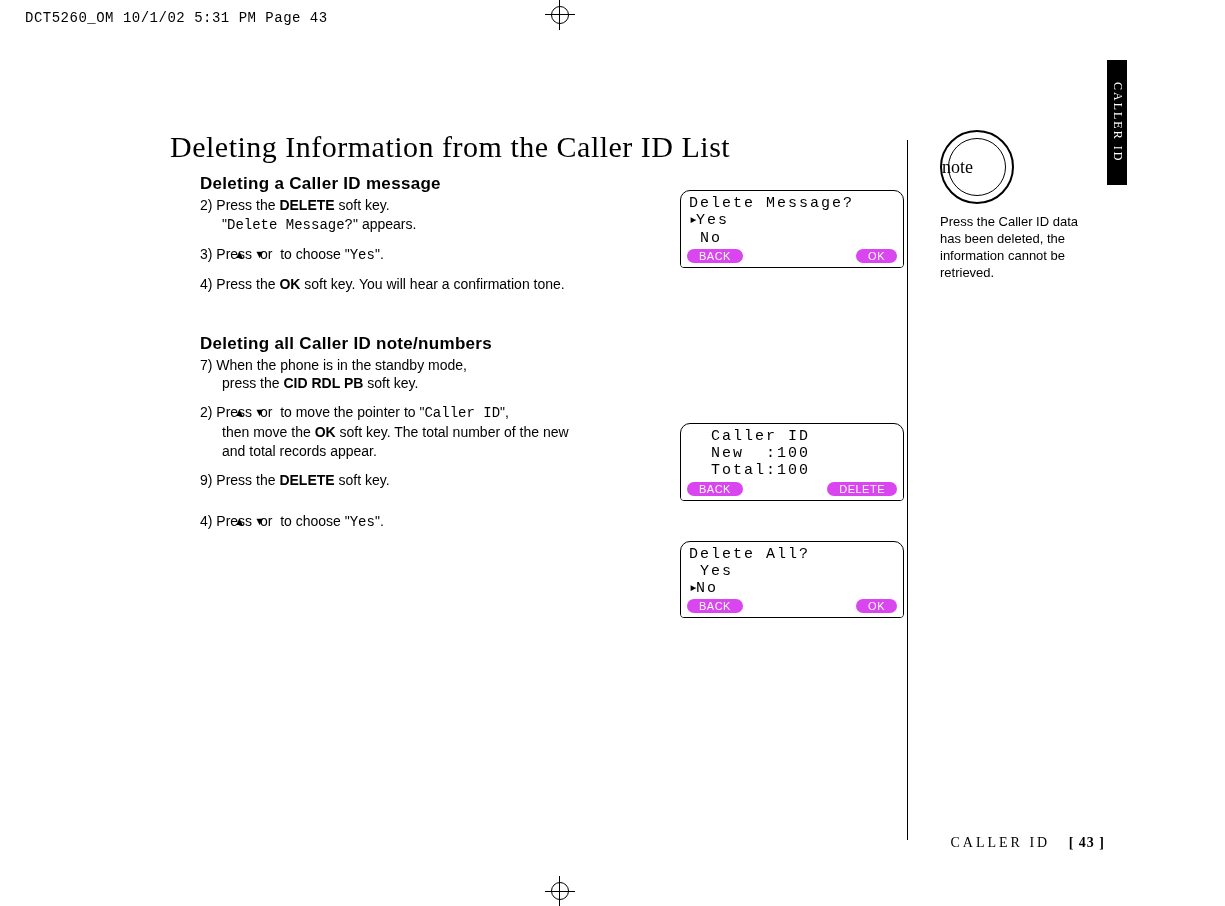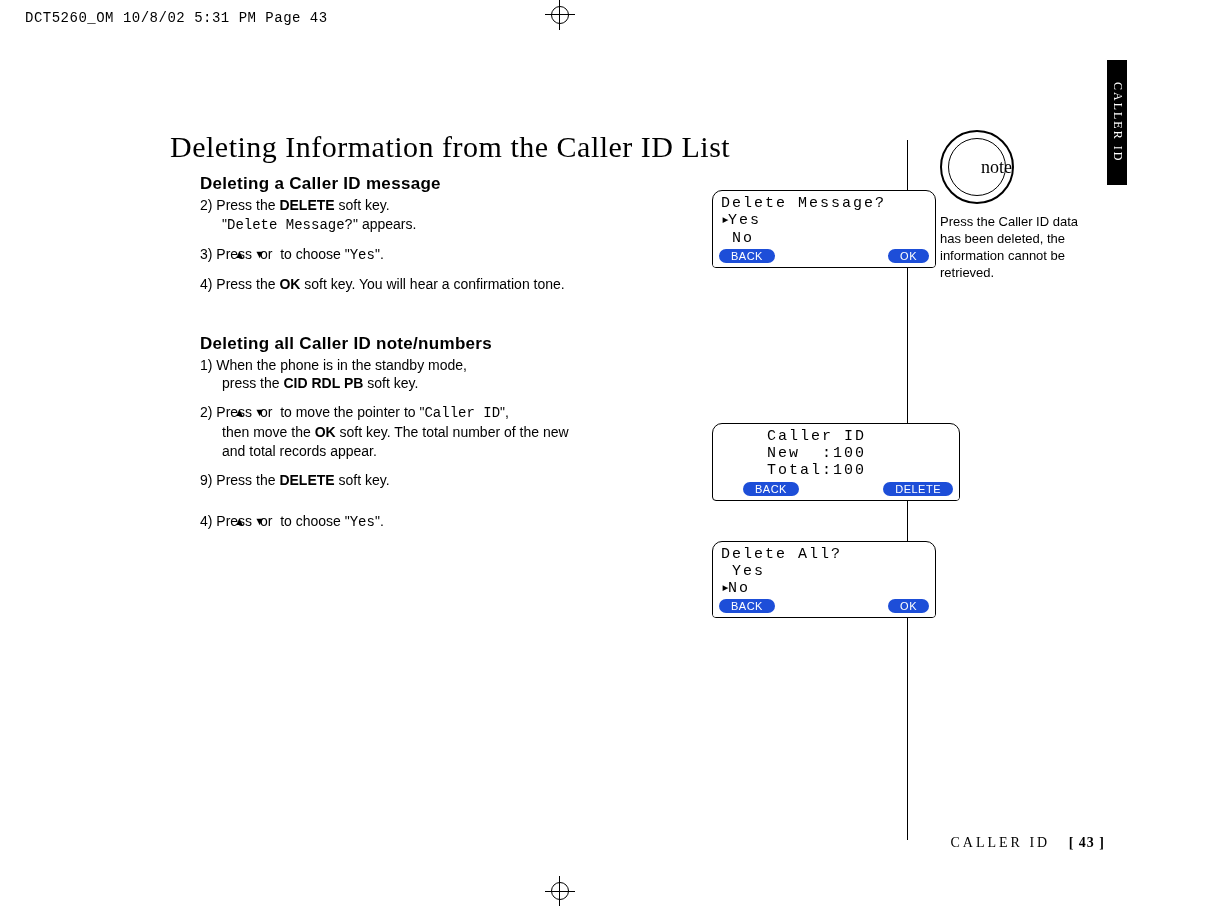--- a/index.html
+++ b/index.html
@@ -114,57 +114,56 @@
     top: 60px;
     width: 225px;
   }
   .lcd {
     width: 222px;
     border: 1.5px solid #000;
     border-radius: 10px 10px 4px 4px;
     margin-bottom: 40px;
     overflow: hidden;
     background:#fff;
-    margin-left:32px;
   }
   .lcd .screen {
     padding: 4px 8px 2px 8px;
     font-family: "Courier New", monospace;
     font-size: 15px;
     letter-spacing: 2px;
     line-height: 1.15;
     white-space: pre;
   }
   .lcd .softrow {
     display:flex;
     justify-content: space-between;
     background:#fff;
     padding: 0 6px 4px 6px;
   }
   .lcd .softkey {
-    background:#1d4ed8;
+    background:#d946ef;
     color:#fff;
     font-family: Arial, sans-serif;
     font-size: 11px;
     padding: 1px 12px;
     border-radius: 9px;
     letter-spacing: 0.5px;
   }
-  .lcd.fig2 { margin-top: 155px; padding-left: 24px; }
+  .lcd.fig2 { margin-top: 155px; }
   .lcd.fig3 { margin-top: 10px; }
   .ptr { letter-spacing: 0; margin-right:-2px;}
 
   
   .note-bubble {
     width: 70px; height: 70px;
     border: 2px solid #000;
     border-radius: 50%;
     position: relative;
     margin: 0 0 10px 0;
-    display:flex; align-items:center; justify-content:flex-end;
+    display:flex; align-items:center; justify-content:flex-start;
   }
   .note-bubble::before {
     content:"";
     position:absolute; inset:6px;
     border:1px solid #000; border-radius:50%;
   }
   .note-bubble span {
     font-family: Georgia, serif;
     font-size: 18px;
   }
@@ -215,21 +214,21 @@
     left: 907px;
     top: 140px;
     width: 1px;
     height: 700px;
     background: #000;
   }
 </style>
 </head>
 <body>
 
-<div class="slug">DCT5260_OM  10/8/02  5:31 PM  Page 43</div>
+<div class="slug">DCT5260_OM  10/1/02  5:31 PM  Page 43</div>
 
 <div class="crop-top">
     <div class="circ"></div>
   </div>
 <div class="crop-bottom">
     <div class="circ"></div>
   </div>
 
 <div class="edge-tab">CALLER ID</div>
 <div class="rule"></div>
@@ -241,21 +240,21 @@
     <div class="body-col">
       <h2>Deleting a Caller ID message</h2>
       <ol>
         <li><span>2) Press the </span><span class="b">DELETE</span><span> soft key.</span><br><span>"</span><span class="lcd-inline">Delete Message?</span><span>" appears.</span></li>
         <li><span>3) Press </span><span class="tri">▲</span><span> or </span><span class="tri">▼</span><span> to choose "</span><span class="lcd-inline">Yes</span><span>".</span></li>
         <li><span>4) Press the </span><span class="b">OK</span><span> soft key. You will hear a confirmation tone.</span></li>
       </ol>
 
       <h2 class="second">Deleting all Caller ID note/numbers</h2>
       <ol>
-        <li><span>1) When the phone is in the standby mode,</span><br><span>press the </span><span class="b">CID RDL PB</span><span> soft key.</span></li>
+        <li><span>7) When the phone is in the standby mode,</span><br><span>press the </span><span class="b">CID RDL PB</span><span> soft key.</span></li>
         <li><span>2) Press </span><span class="tri">▲</span><span> or </span><span class="tri">▼</span><span> to move the pointer to "</span><span class="lcd-inline">Caller ID</span><span>",</span><br><span>then move the </span><span class="b">OK</span><span> soft key. The total number of the new</span><br><span>and total records appear.</span></li>
         <li style="margin-bottom:22px;"><span>9) Press the </span><span class="b">DELETE</span><span> soft key.</span></li>
         <li style="margin-bottom:28px;"><span>4) Press </span><span class="tri">▲</span><span> or </span><span class="tri">▼</span><span> to choose "</span><span class="lcd-inline">Yes</span><span>".</span></li>
       </ol>
     </div>
 
     <div class="figs">
       <div class="lcd fig1">
         <div class="screen"><span>Delete Message?</span>
 <span class="ptr">▸</span><span>Yes</span>

